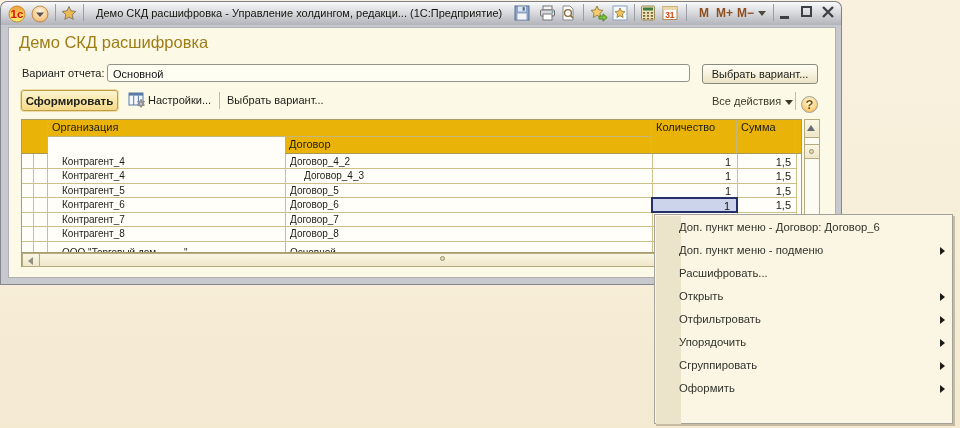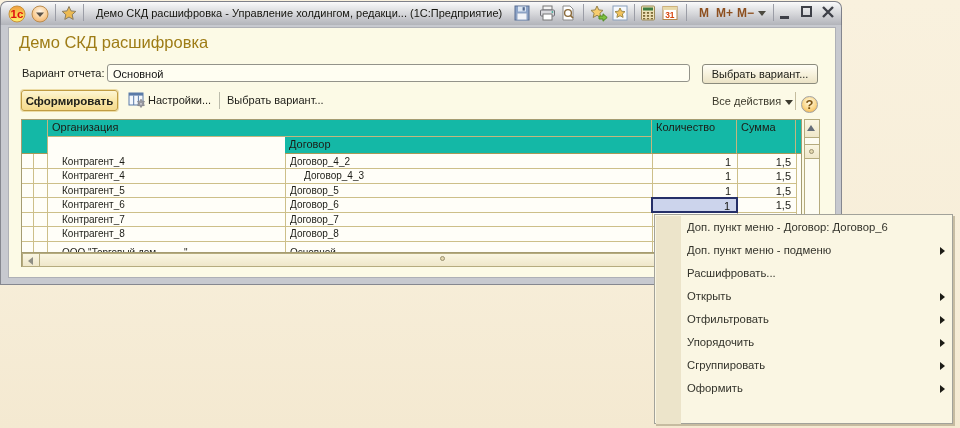--- a/index.html
+++ b/index.html
@@ -19,36 +19,36 @@
 .lbl{position:absolute;font-size:11px;color:#22221c;white-space:nowrap}
 #inp{position:absolute;left:107px;top:64px;width:583px;height:18px;background:#fffef2;border:1px solid #93938a;border-radius:3px;font-size:11px;color:#111;padding:2px 0 0 5px}
 .btn{position:absolute;font-size:11px;color:#21211b;text-align:center;border:1px solid #8b8b7d;border-radius:3px;background:linear-gradient(180deg,#fffef6 0%,#f7f2dd 50%,#ebe3c6 100%)}
 #btnvar{left:702px;top:64px;width:116px;height:20px;padding-top:3px}
 #btnform{left:21px;top:90px;width:97px;height:21px;padding-top:4px;font-size:11.5px;font-weight:bold;border:1px solid #c19d43;background:linear-gradient(180deg,#fdf6d4 0%,#fae9ad 45%,#f4d98c 100%);box-shadow:0 0 0 1px #ecdca6;border-radius:3px}
 .vsep{position:absolute;width:1px;background:#bcbcab}
 .tri-d{position:absolute;width:0;height:0;border-left:4px solid transparent;border-right:4px solid transparent;border-top:5px solid #3c3a2e}
 #help{position:absolute;left:801px;top:96px;width:17px;height:17px;border-radius:50%;background:radial-gradient(circle at 50% 35%,#fffbe8 0%,#fbd88a 55%,#eda93f 100%);border:1px solid #a0a0a0;color:#7c5210;font-size:13px;font-weight:bold;text-align:center;line-height:15px}
 
 #grid{position:absolute;left:21px;top:119px;width:781px;height:148px;background:#fffef8;border:1px solid #a59c72}
-.hc{position:absolute;background:#14b8a6;border-right:1px solid #c5b67e;border-bottom:1px solid #c5b67e;font-size:11px;color:#1c1c16;padding:1px 0 0 4px;overflow:hidden}
+.hc{position:absolute;background:#eab308;border-right:1px solid #c5b67e;border-bottom:1px solid #c5b67e;font-size:11px;color:#1c1c16;padding:1px 0 0 4px;overflow:hidden}
 .gl{position:absolute;background:#cdbf89}
 .ct{position:absolute;font-size:10px;color:#1c1c16;white-space:nowrap}
 .num{position:absolute;font-size:11px;color:#1c1c16;text-align:right}
 #selcell{position:absolute;left:651px;top:197px;width:87px;height:16px;background:#ccd4ec;border:2px solid #252f68;font-size:11px;text-align:right;padding:1px 6px 0 0;color:#11110c}
 
 .sbtn{position:absolute;background:linear-gradient(180deg,#faf6e2,#efe7ca);border:1px solid #b5ab7e}
 #hsb{position:absolute;left:21px;top:252px;width:781px;height:15px;background:#f7f2dd;border-top:1px solid #a59c72;border-left:1px solid #a59c72}
 #vsb{position:absolute;left:804px;top:119px;width:16px;height:148px;background:#fdfcf2;border:1px solid #b5ab7e}
 .grip{position:absolute;width:5px;height:5px;border-radius:50%;background:#e2d7ae;border:1px solid #9a9171}
 .tri-l{width:0;height:0;border-top:4px solid transparent;border-bottom:4px solid transparent;border-right:5px solid #8f8f85;position:absolute}
 .tri-u{width:0;height:0;border-left:4.5px solid transparent;border-right:4.5px solid transparent;border-bottom:6px solid #646c78;position:absolute}
 
 #menu{position:absolute;left:654px;top:214px;width:299px;height:210px;background:#faf6e3;border:1px solid #a2a29a;box-shadow:2px 2px 0 rgba(160,150,120,.55);padding-top:1px}
 #menu .gut{position:absolute;left:1px;top:1px;width:25px;height:208px;background:#ece4ca}
-.mi{position:relative;height:23px;line-height:23px;font-size:11.3px;color:#33332b;padding-left:32px;white-space:nowrap}
+.mi{position:relative;height:23px;line-height:23px;font-size:11.3px;color:#33332b;padding-left:24px;white-space:nowrap}
 .mi .ar{position:absolute;right:7px;top:7.5px;width:0;height:0;border-top:4px solid transparent;border-bottom:4px solid transparent;border-left:5px solid #1c1c16}
 </style></head><body>
 <div id="win">
   <div id="wbody">
       <div id="content"></div>
     </div>
   <div id="tbar"></div>
 
   <svg class="tico" style="left:8px;top:5px" width="18" height="18" viewBox="0 0 18 18">
     <defs>

